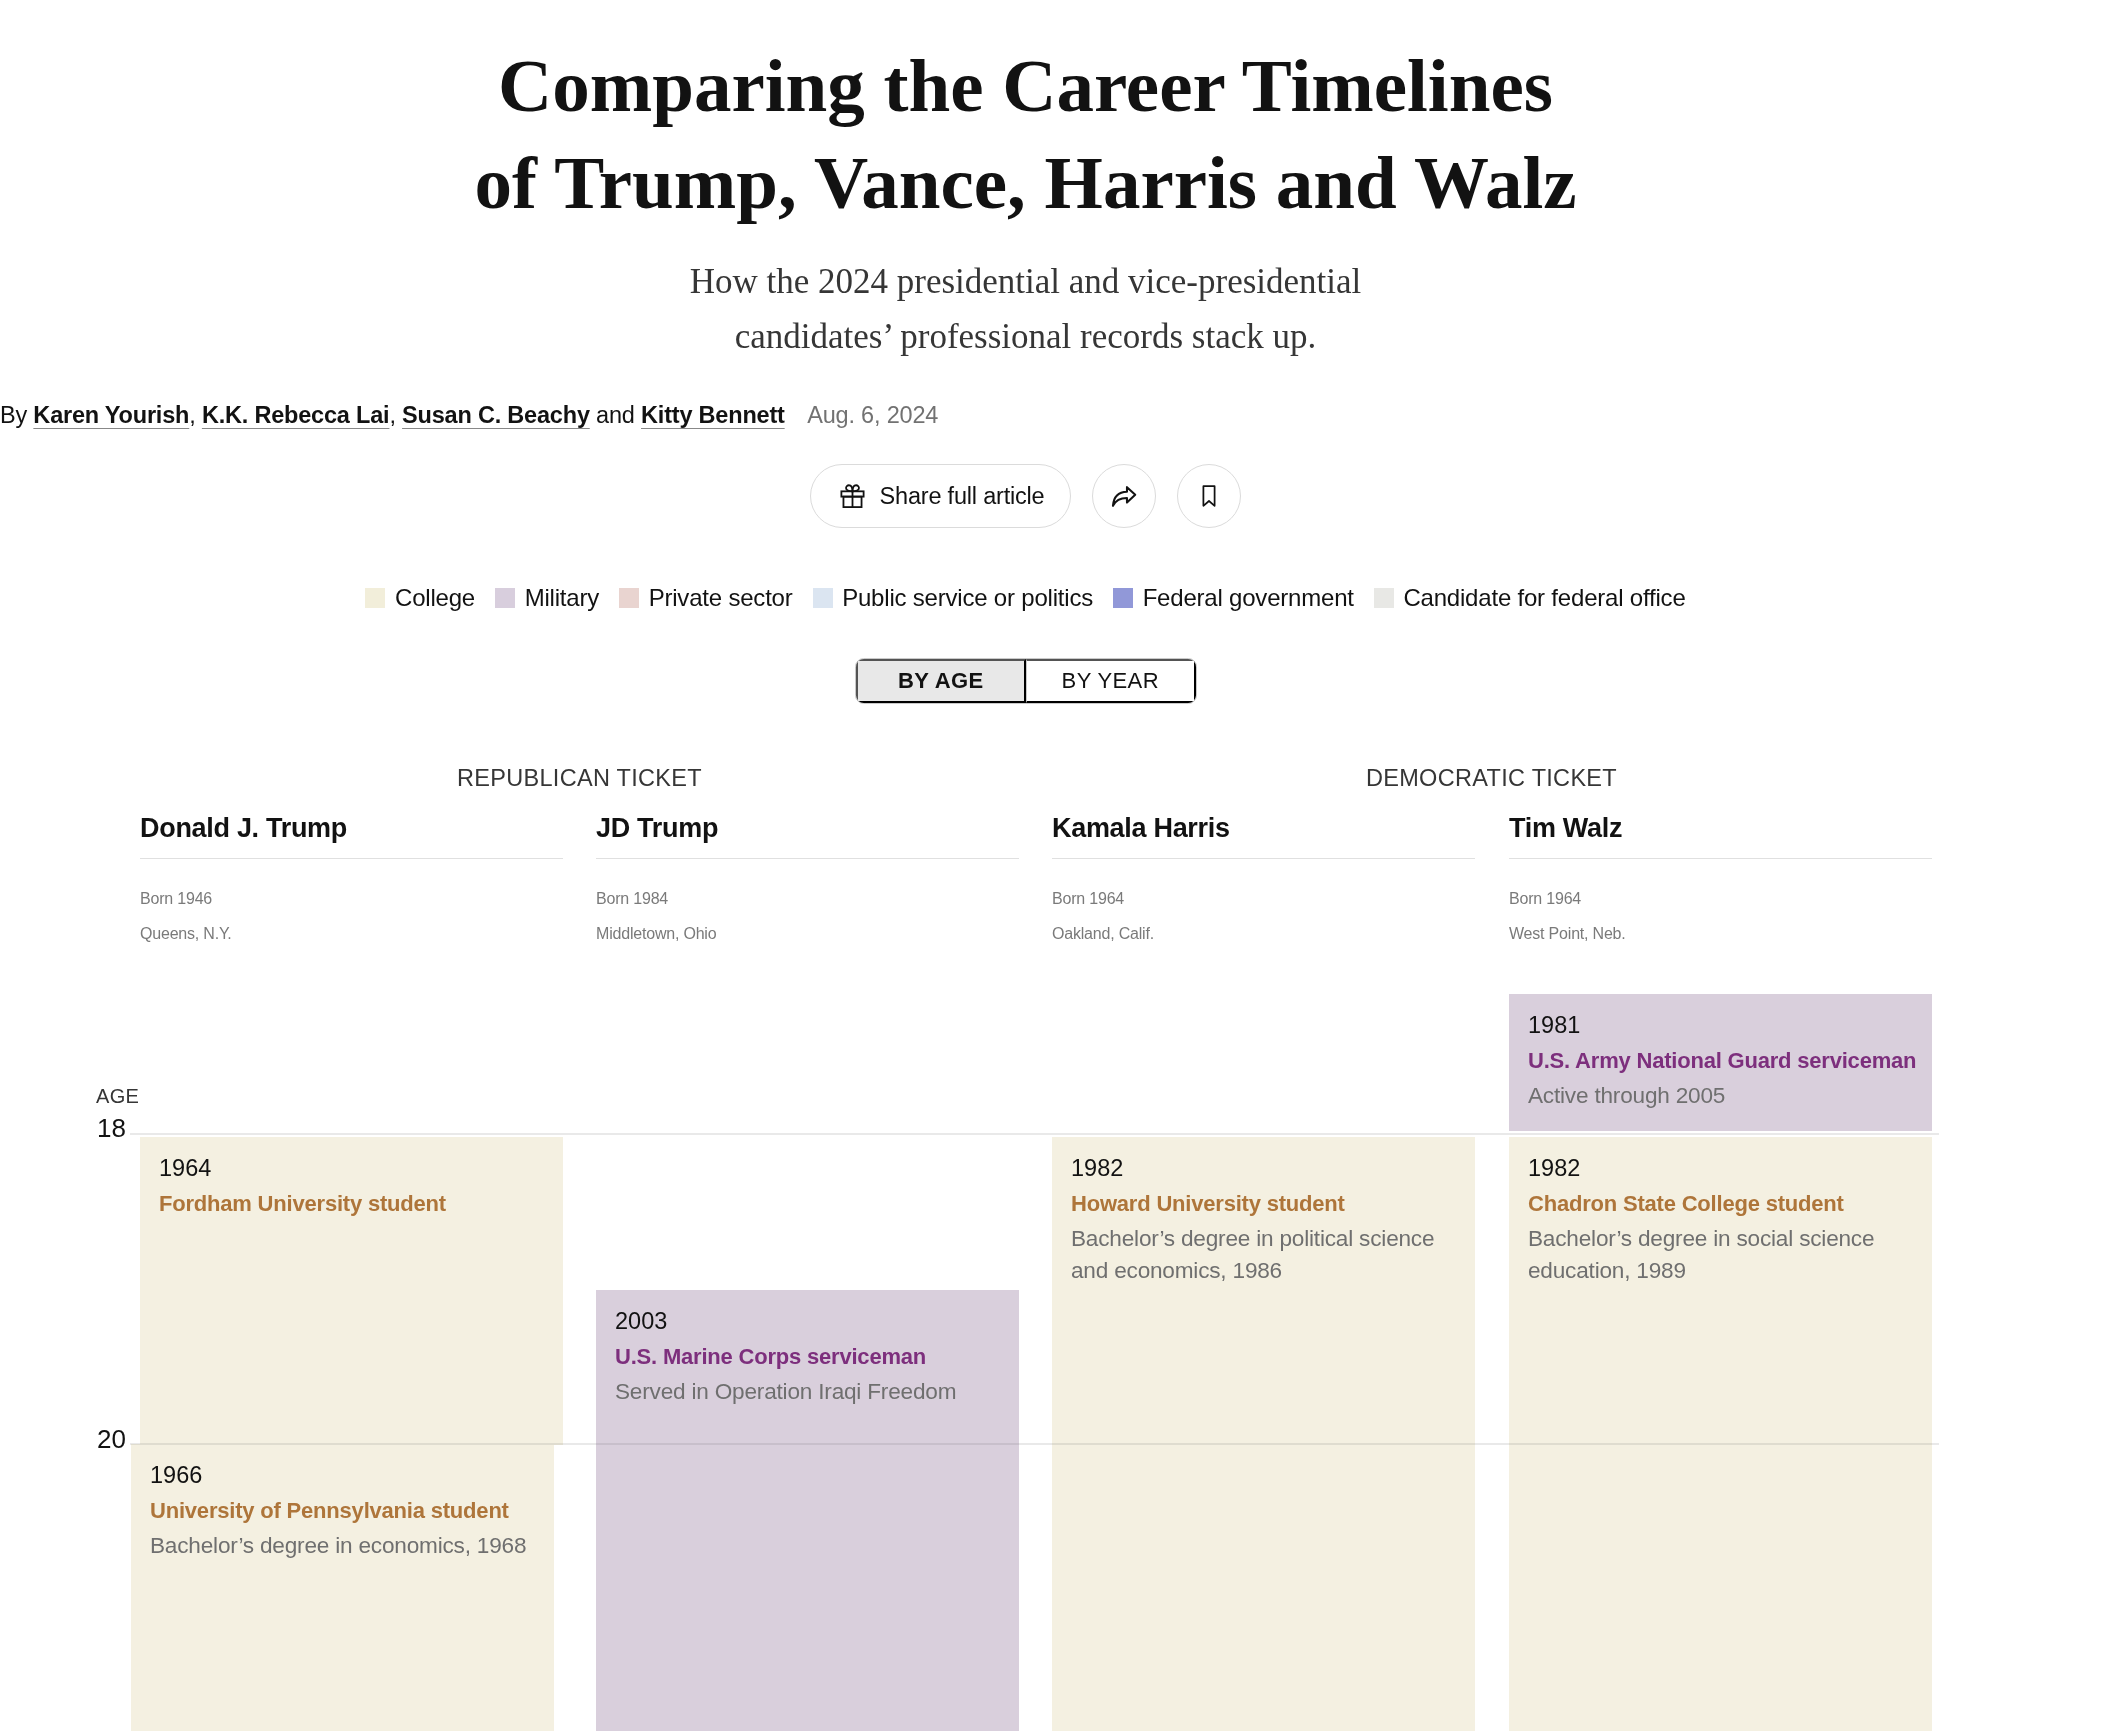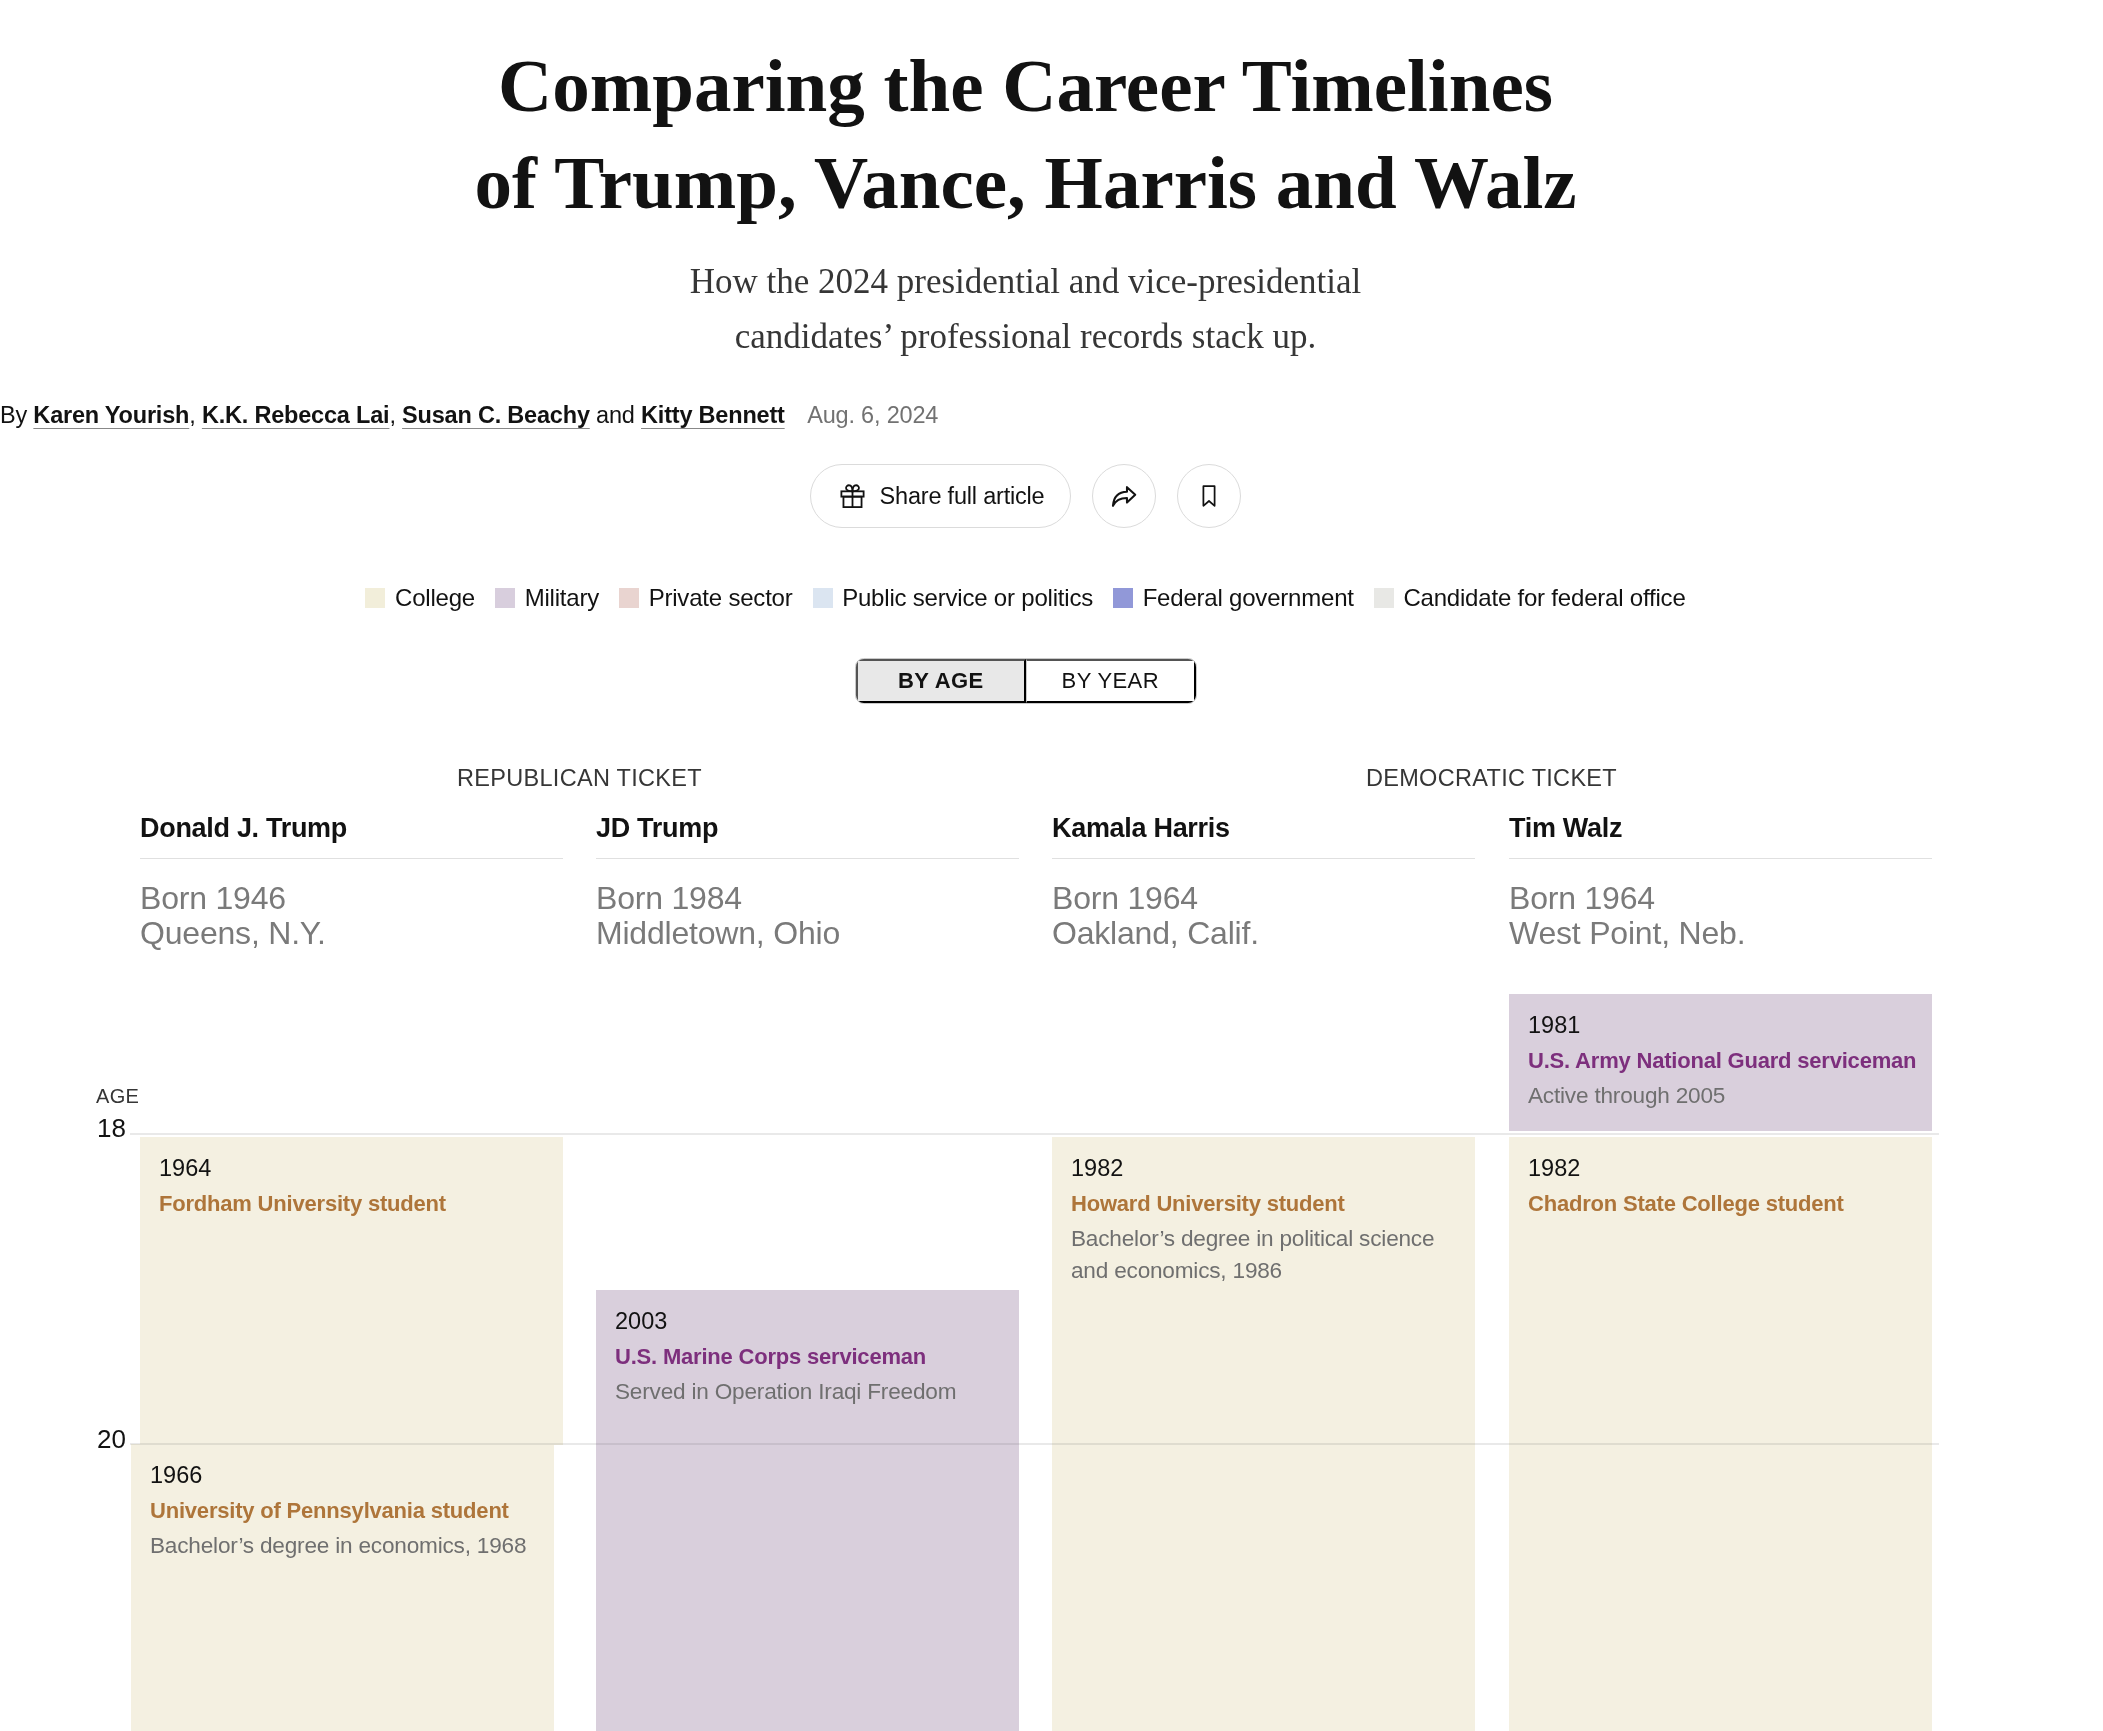--- a/index.html
+++ b/index.html
@@ -104,21 +104,21 @@
   .ticket-label.dem { left: 1052px; }
 
   .cand { position: absolute; top: 813px; width: 423px; }
   .cand.c0 { left: 140px; } .cand.c1 { left: 596px; }
   .cand.c2 { left: 1052px; } .cand.c3 { left: 1509px; }
   .cand-name { font-size: 27px; font-weight: 700; letter-spacing: -0.3px; color: #121212; }
   .cand-rule {
     margin-top: 14px; height: 0.9px; background: #e0e0e0;
     box-shadow: 0 3.5px 4.3px -1.7px rgba(0,0,0,0.10);
   }
-  .cand-born { margin-top: 22.6px; font-size: 32px; line-height: 35px; color: #7a7a7a; letter-spacing: -0.2px; }
+  .cand-born { margin-top: 22.6px; font-size: 16px; line-height: 35px; color: #7a7a7a; letter-spacing: -0.2px; }
 
   .axis-label {
     position: absolute; left: 96px; top: 1085px;
     font-size: 20px; color: #363636; letter-spacing: 0.3px;
   }
   .axis-tick {
     position: absolute; left: 87px; width: 39px; text-align: right;
     font-size: 26px; color: #121212;
   }
   .tick-18 { top: 1113px; }
@@ -290,16 +290,17 @@
 
   <div class="block" style="left: 1509px; top: 994px; height: 137px; background: rgb(217, 207, 220);">
     <div class="b-year">1981</div>
     <div class="b-title" style="color: rgb(125, 47, 125);">U.S. Army National Guard serviceman</div>
     <div class="b-desc">Active through 2005</div>
   </div>
 
   <div class="block" style="left: 1509px; top: 1137px; height: 594px; background: rgb(244, 240, 225);">
     <div class="b-year">1982</div>
     <div class="b-title" style="color: rgb(174, 117, 58);">Chadron State College student</div>
+    <div class="b-desc">Bachelor’s degree in social science education, 1989</div>
   </div>
 
 </div>
 
 
 </body></html>

